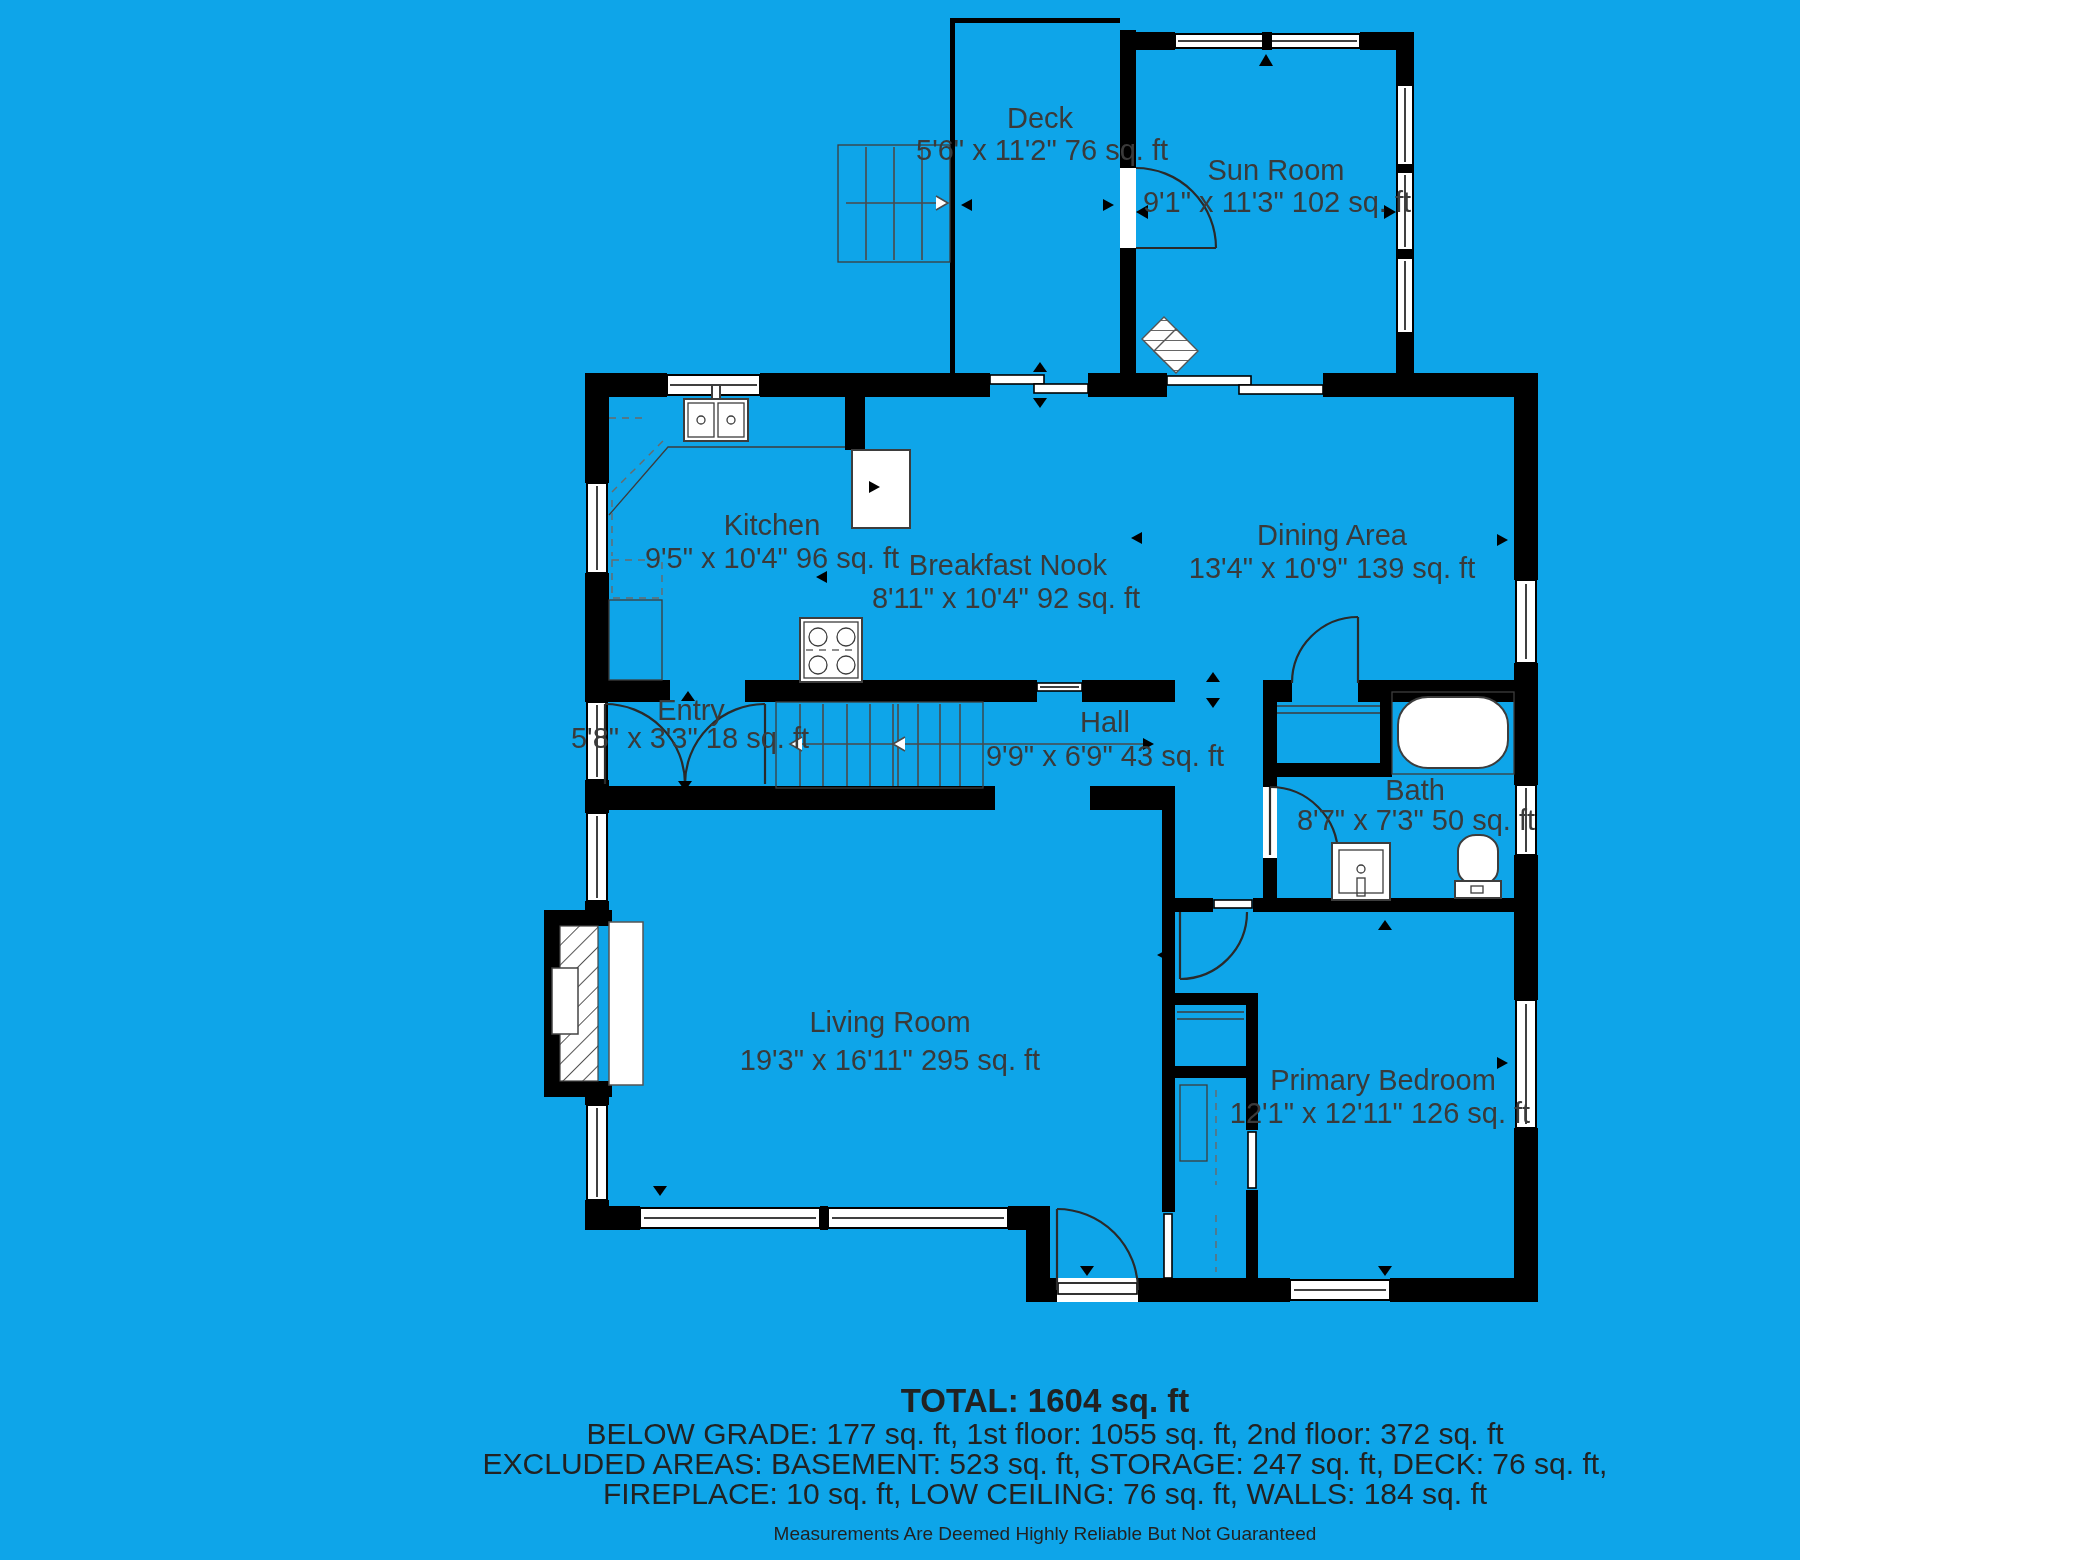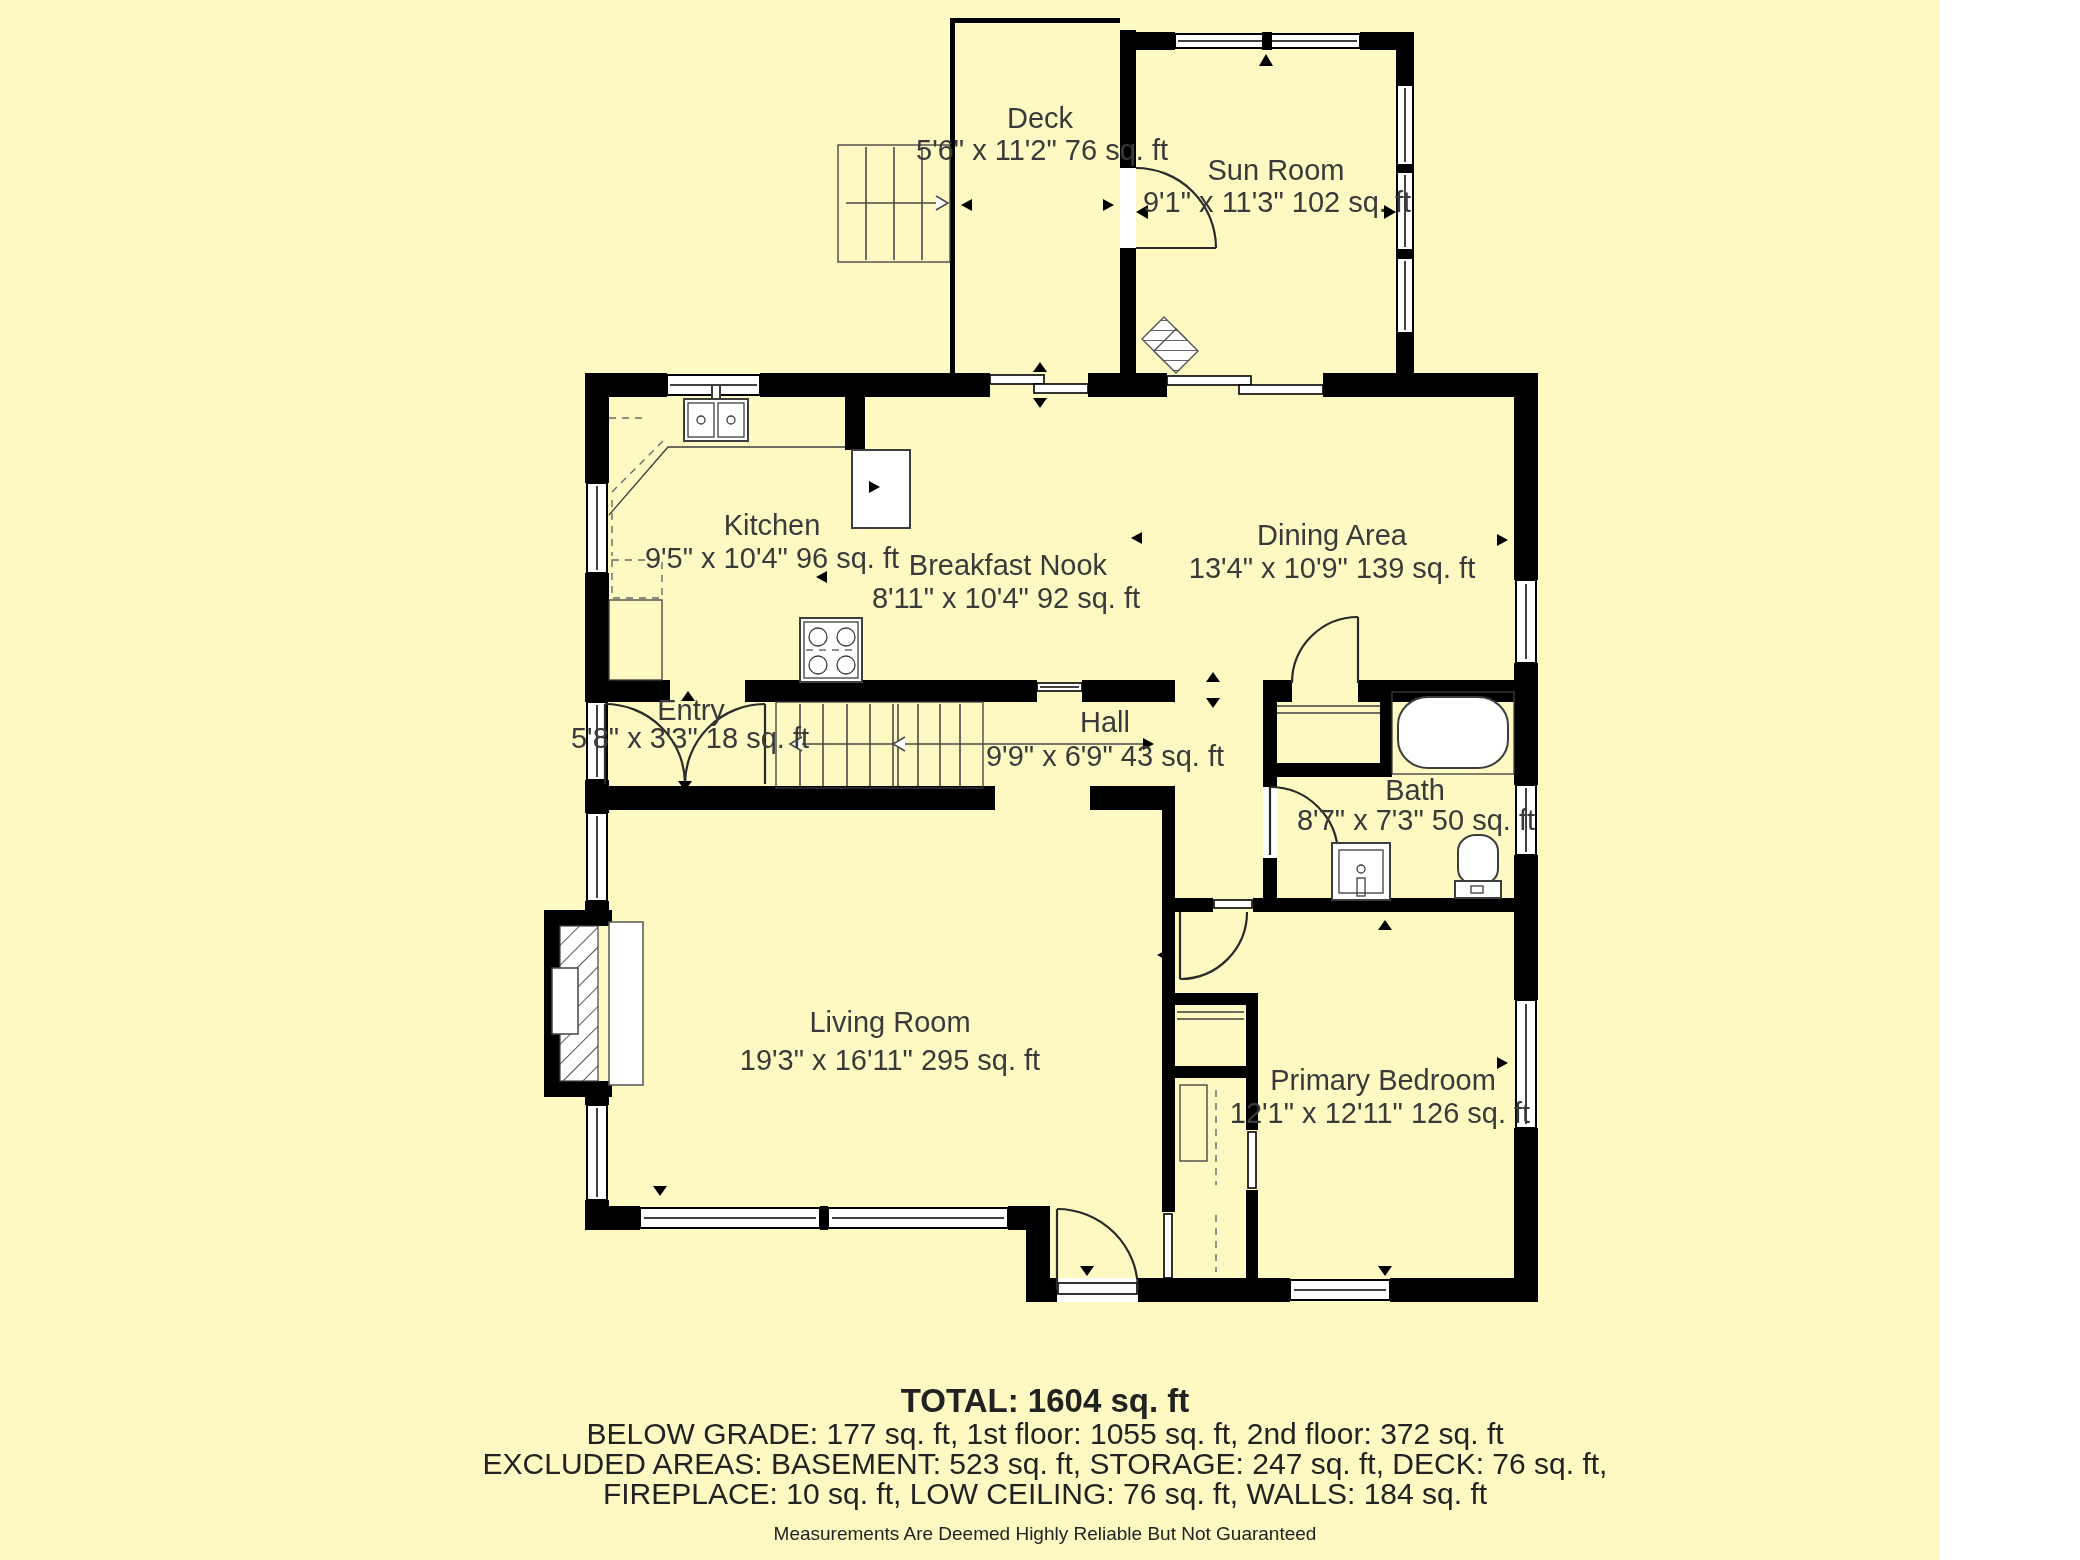--- a/index.html
+++ b/index.html
@@ -1,16 +1,16 @@
 <!DOCTYPE html>
 <html><head>
 <meta charset="utf-8">
 <style>
   html,body{margin:0;padding:0;background:#fff;}
-  #stage{position:relative;width:1940px;height:1560px;background:#fef9c3;overflow:hidden;
+  #stage{position:relative;width:1800px;height:1560px;background:#0ea5e9;overflow:hidden;
          font-family:"Liberation Sans", sans-serif;}
   svg{position:absolute;left:0;top:0;}
   .room-name,.room-dims{font-family:"Liberation Sans", sans-serif;font-size:29px;fill:#3a3a3a;}
   .wall{fill:#000000;}
   .thinwall{fill:#000000;}
   .win{fill:#ffffff;stroke:#000000;stroke-width:2;}
   .winline{stroke:#000000;stroke-width:1.5;fill:none;}
   .fix{stroke:#3d3d3d;stroke-width:2;fill:#ffffff;}
   .fixthin{stroke:#3d3d3d;stroke-width:1.3;fill:none;}
   .arc{stroke:#2a2a2a;stroke-width:2.2;fill:none;}

